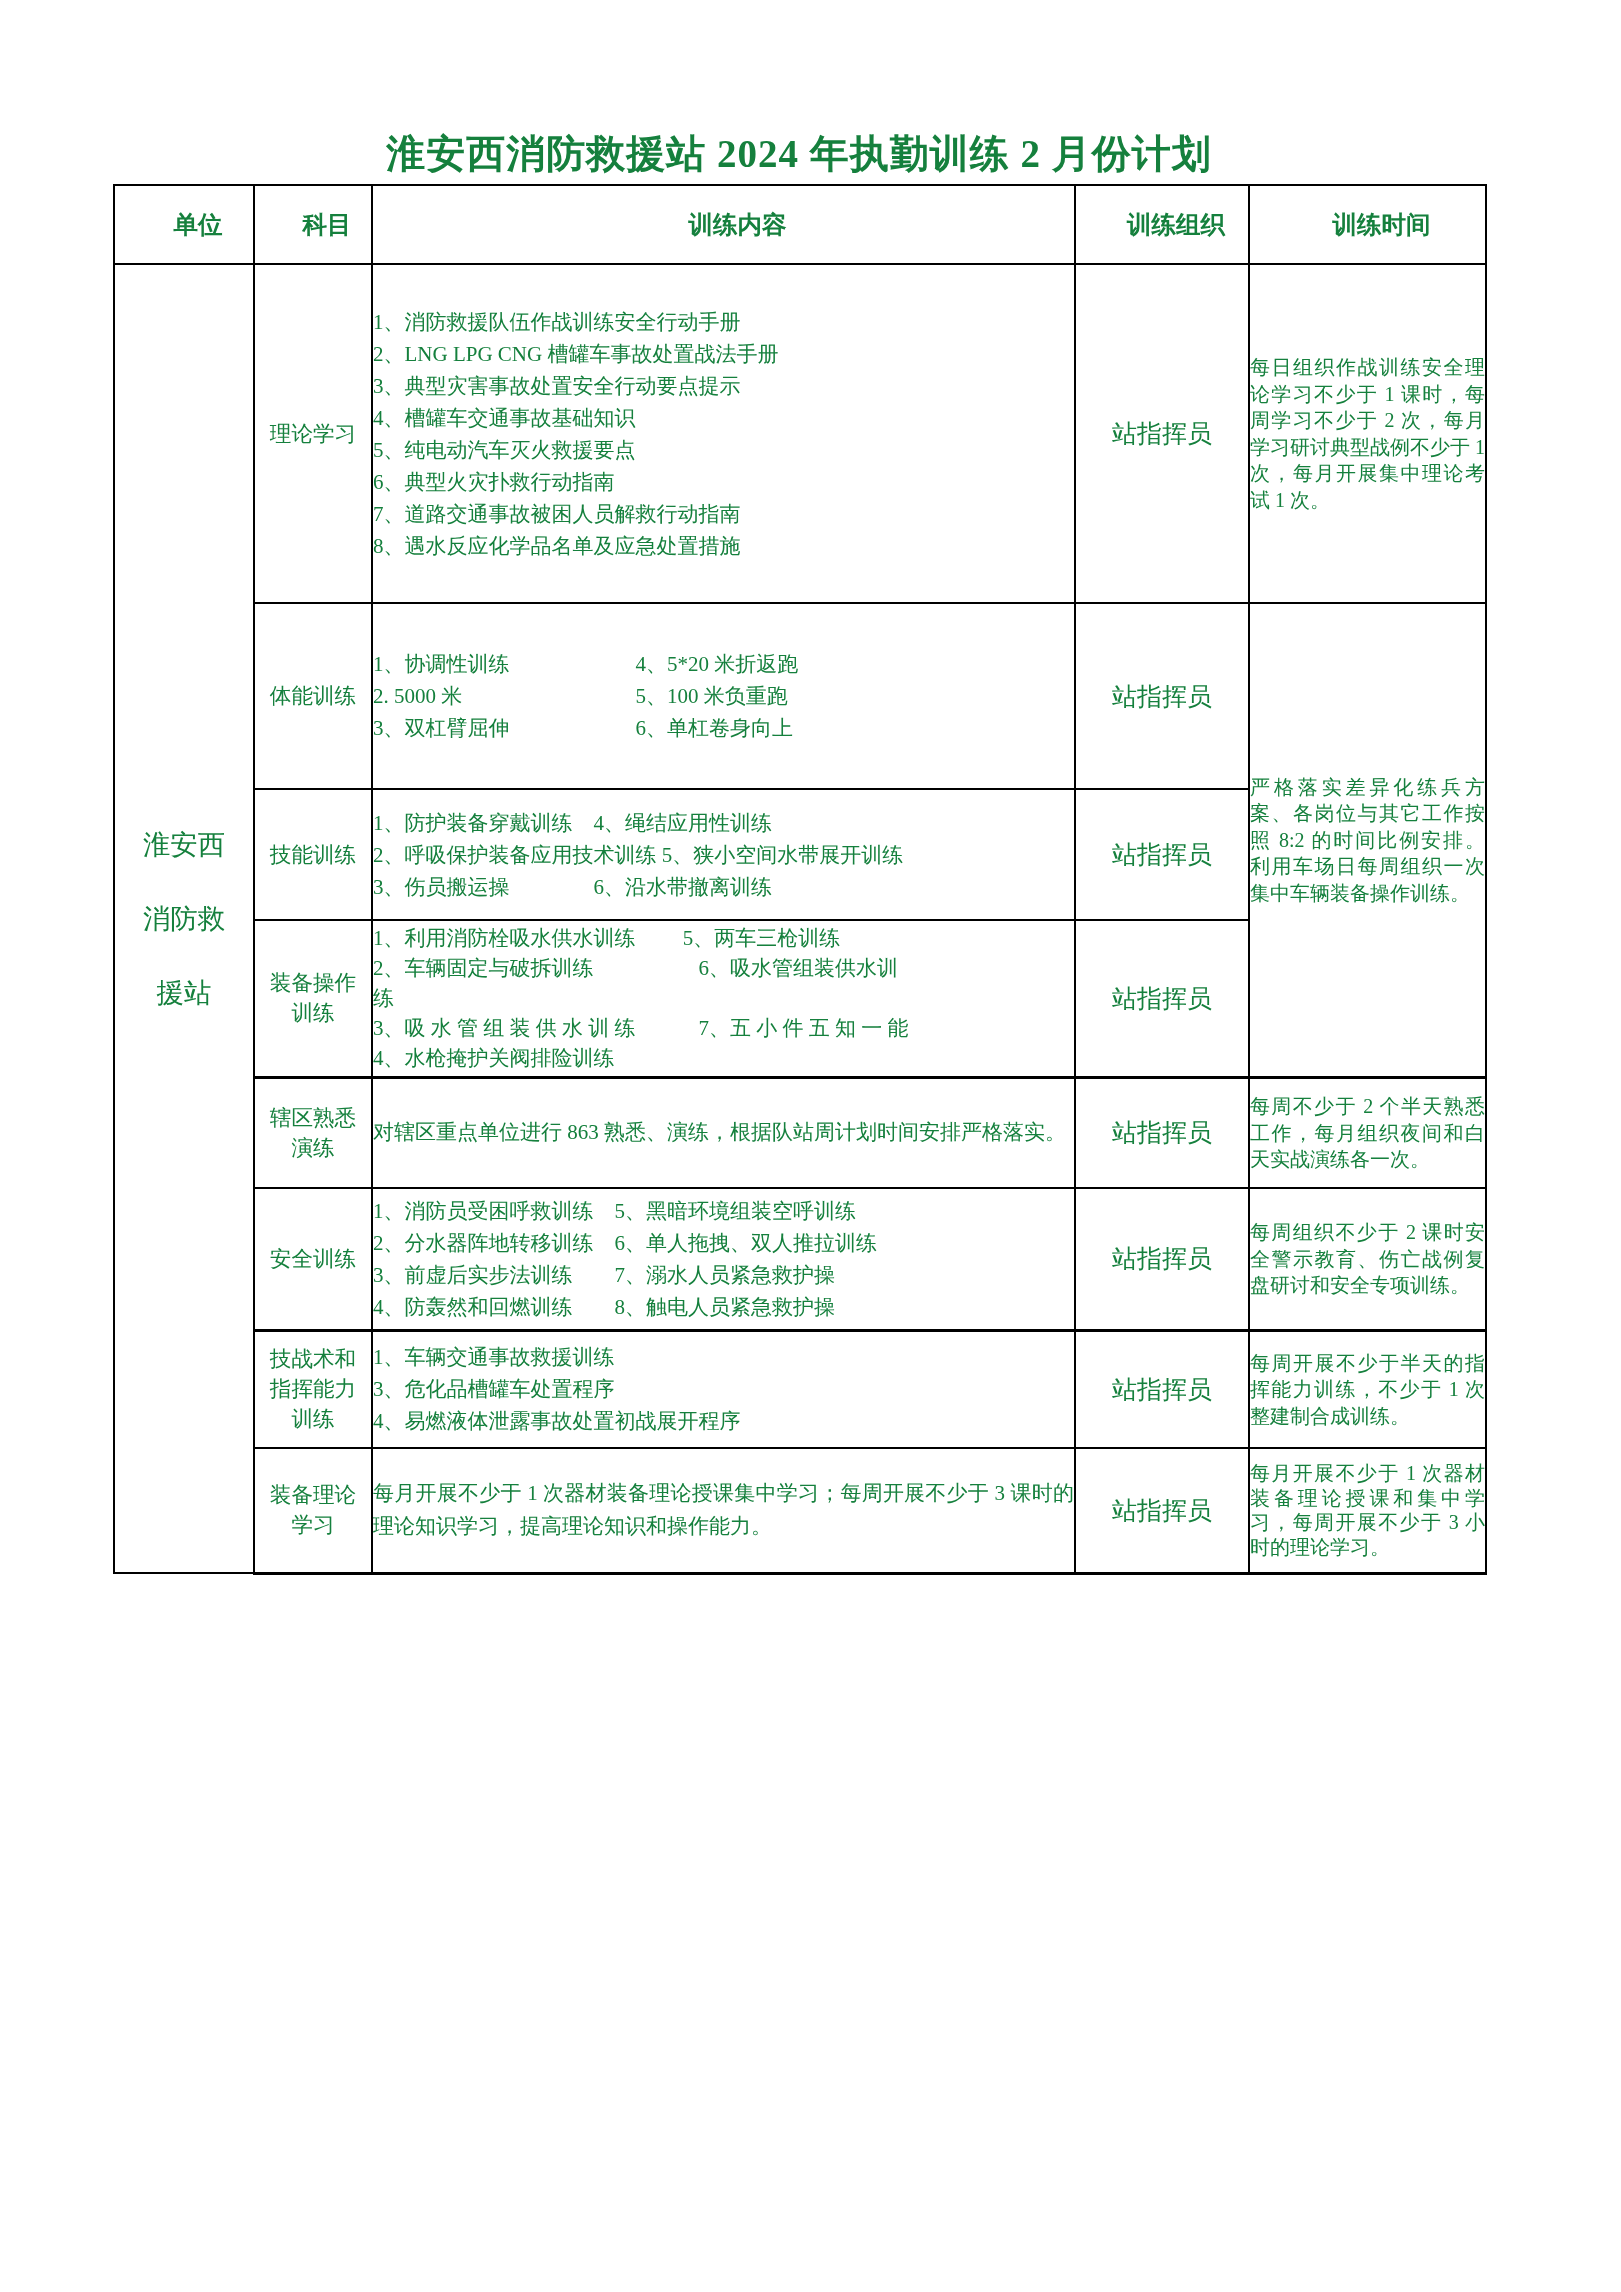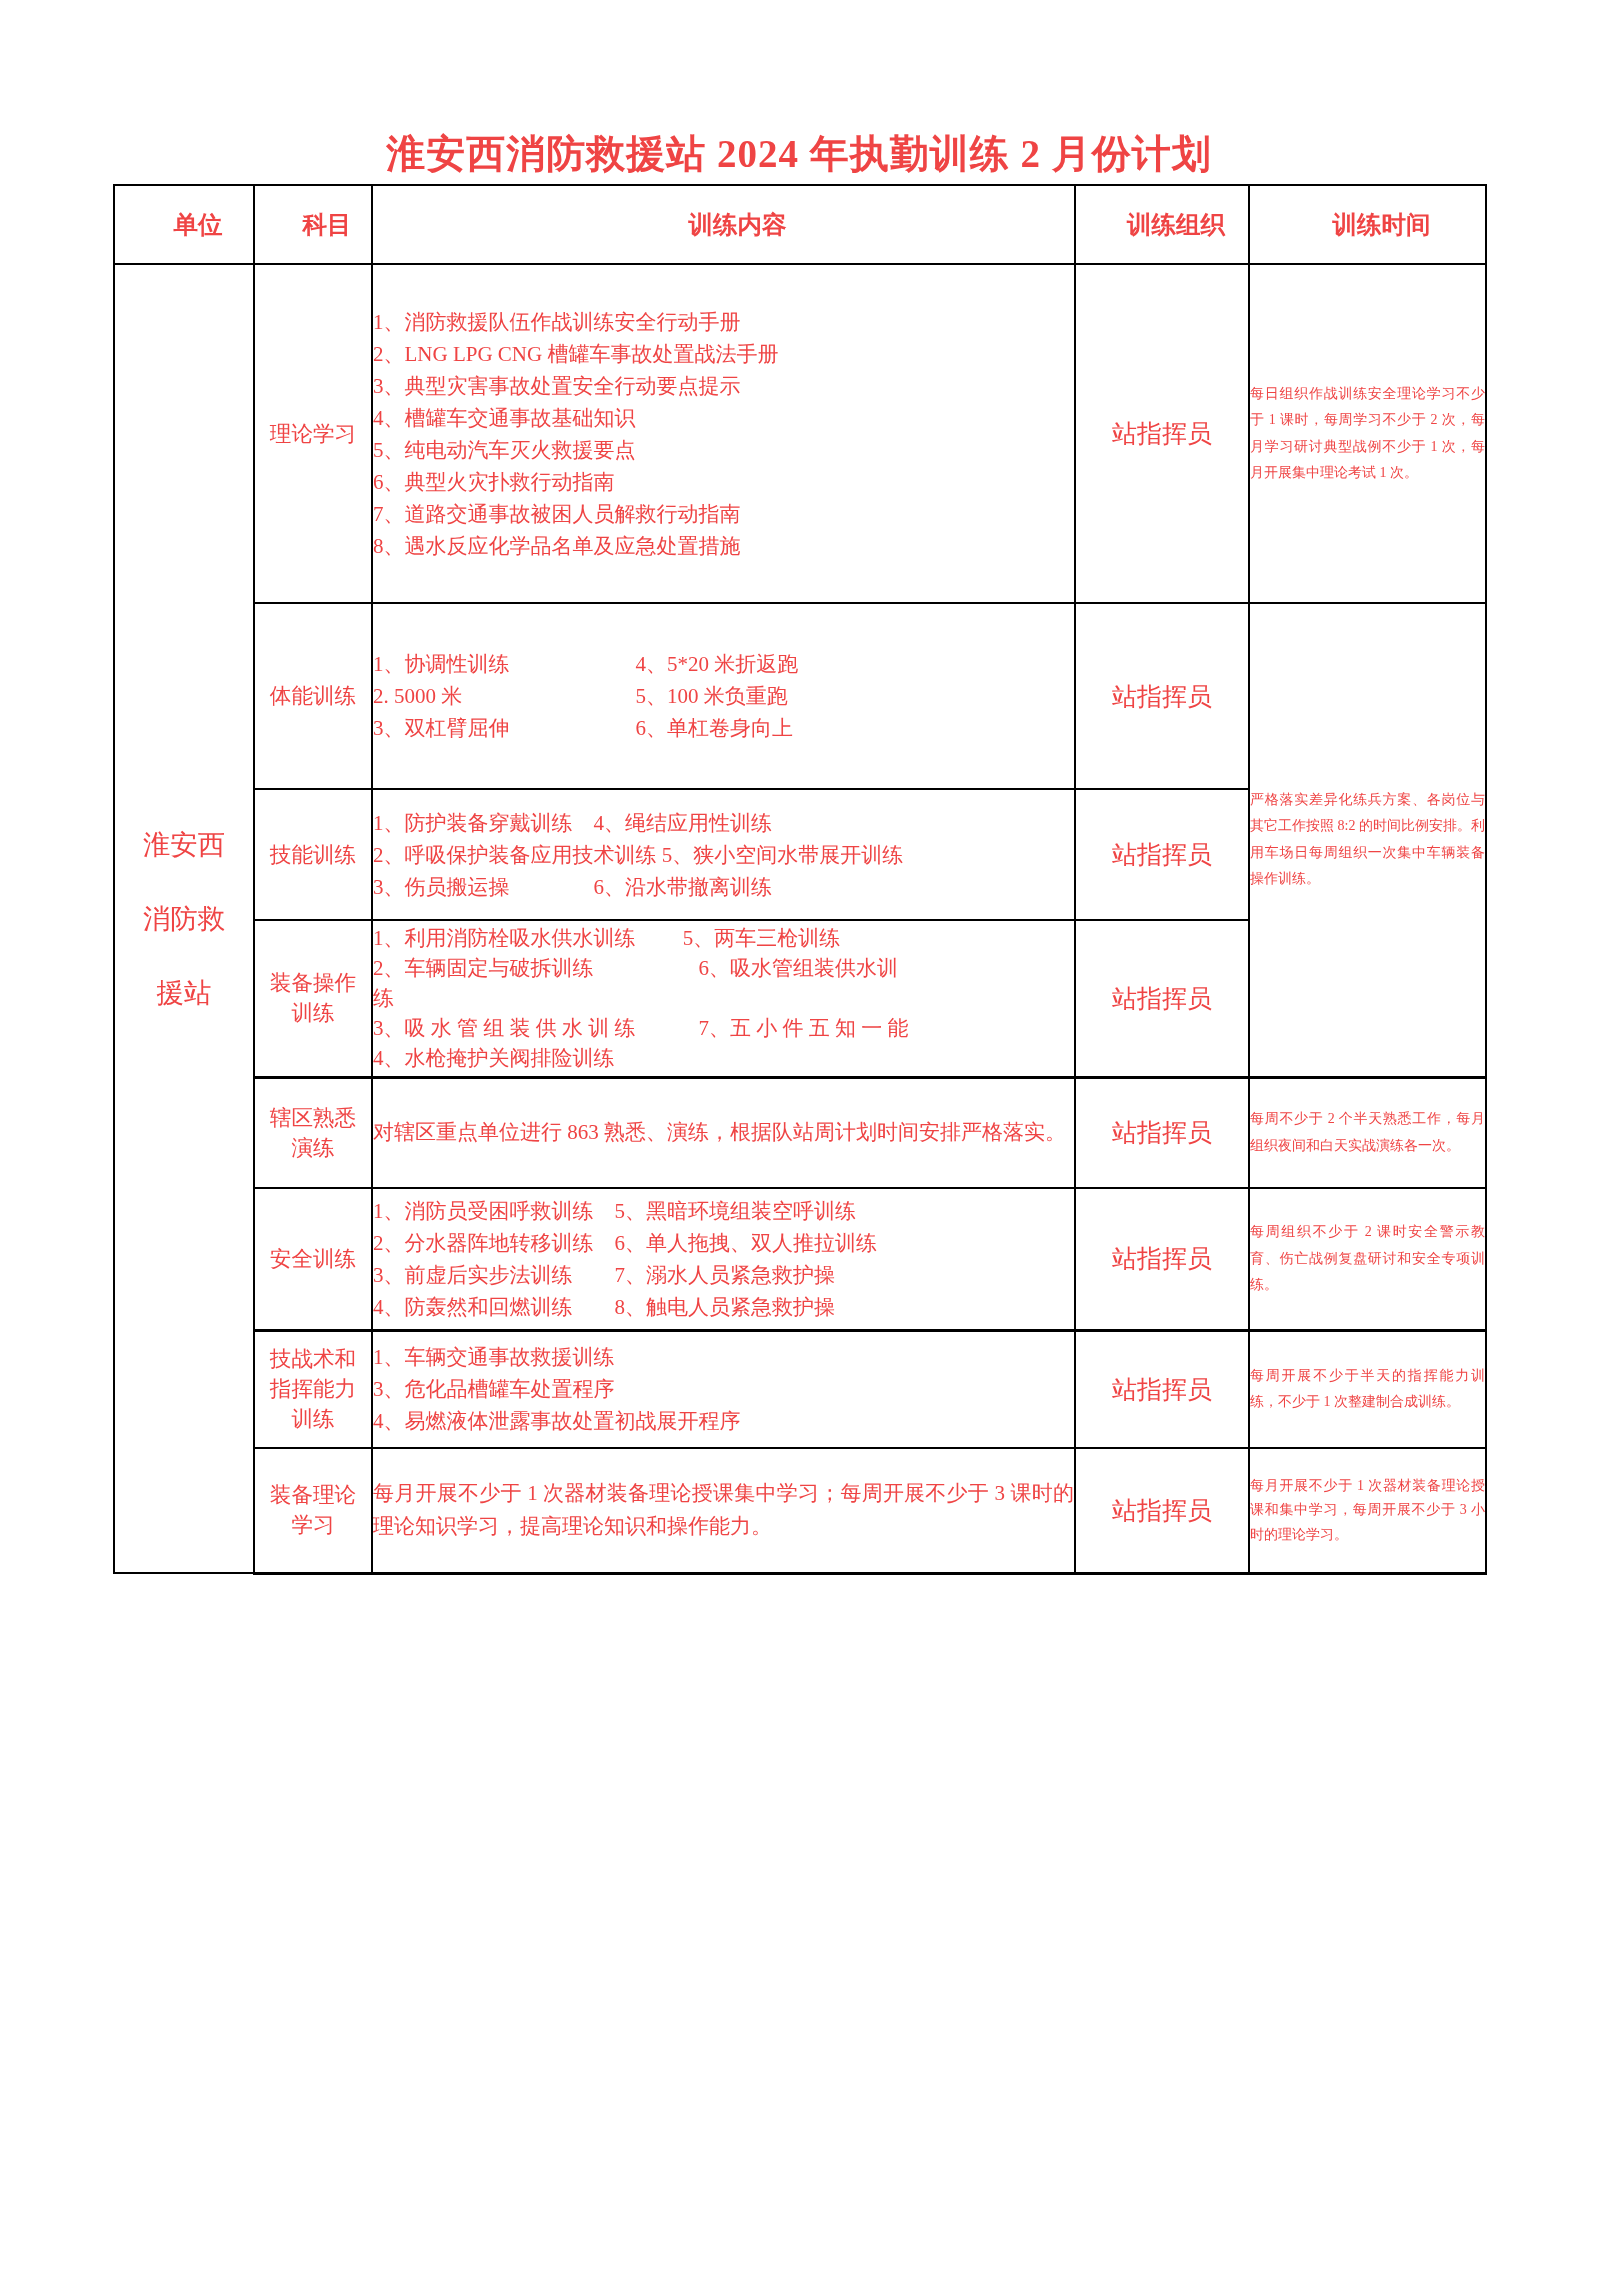--- a/index.html
+++ b/index.html
@@ -1,20 +1,20 @@
 <!DOCTYPE html>
 <html><head>
 <meta charset="utf-8">
 <style>
   html,body{margin:0;padding:0;background:#ffffff;}
   .page{
     position:relative;
     width:1621px;height:2293px;
     background:#ffffff;
-    color:#ef4444;
+    color:#15803d;
     font-family:"Liberation Serif","DejaVu Serif",serif;
   }
   .doc-title{
     position:absolute;
     top:127px;left:113px;width:1372px;
     text-align:center;
     font-size:39px;font-weight:bold;
     letter-spacing:1px;
     font-family:"Liberation Serif","DejaVu Serif",serif;
   }
@@ -64,21 +64,21 @@
     white-space:normal;
     text-align:justify;
     line-height:33px;
     font-family:Liberation Serif, serif;
   }
   td.org{
     font-size:25px;
     text-align:center;
   }
   td.time{
-    font-size:14px;
+    font-size:20px;
     line-height:26.5px;
     text-align:justify;
     padding:2.9px 9.8px;
     vertical-align:middle;
     border-radius:25px;
   }
   td.time.tight{line-height:24.5px;margin-top:16px;}
   .bb-thick{border-bottom-width:3.9px !important;}
 </style>
 </head>

